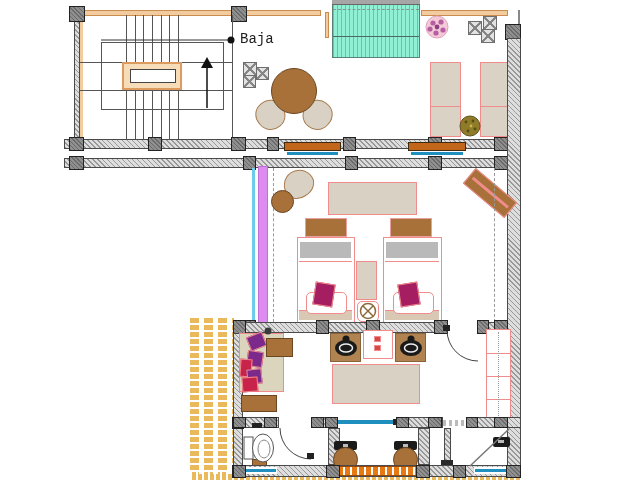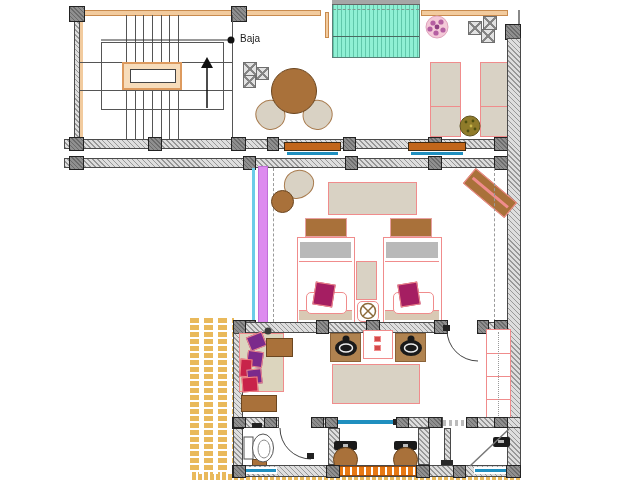--- a/index.html
+++ b/index.html
@@ -30,21 +30,21 @@
       linear-gradient(0deg,#fff 0 2px,transparent 2px 7px),
       linear-gradient(90deg,var(--hatch-gold) 0 9px,transparent 9px 14px);
       background-size:14px 7px,14px 7px;}
   .hatchB{background-image:
       linear-gradient(90deg,#fff 0 2px,transparent 2px 6px),
       linear-gradient(0deg,var(--hatch-gold) 0 6px,transparent 6px 9px);
       background-size:6px 9px,6px 9px;}
   .grate{background:repeating-linear-gradient(90deg,var(--grate-orange) 0 5px,#fff 5px 7px);
          border:1px solid #9a4a08;}
   .dashv{border-left:1px dashed #9a9a9a;}
-  .label{color:#1c1c1c;font-size:10px;line-height:10px;}
+  .label{color:#1c1c1c;font-size:14px;line-height:10px;font-family:Liberation Mono, monospace;}
   svg .ln{stroke:#444;stroke-width:1;fill:none;}
 </style>
 </head>
 <body>
 
 <div id="plan">
 
   <div class="abs hatchL" style="left:190px;top:318px;width:44px;height:160px;"></div>
   <div class="abs hatchB" style="left:190px;top:471px;width:331px;height:9px;"></div>
 

